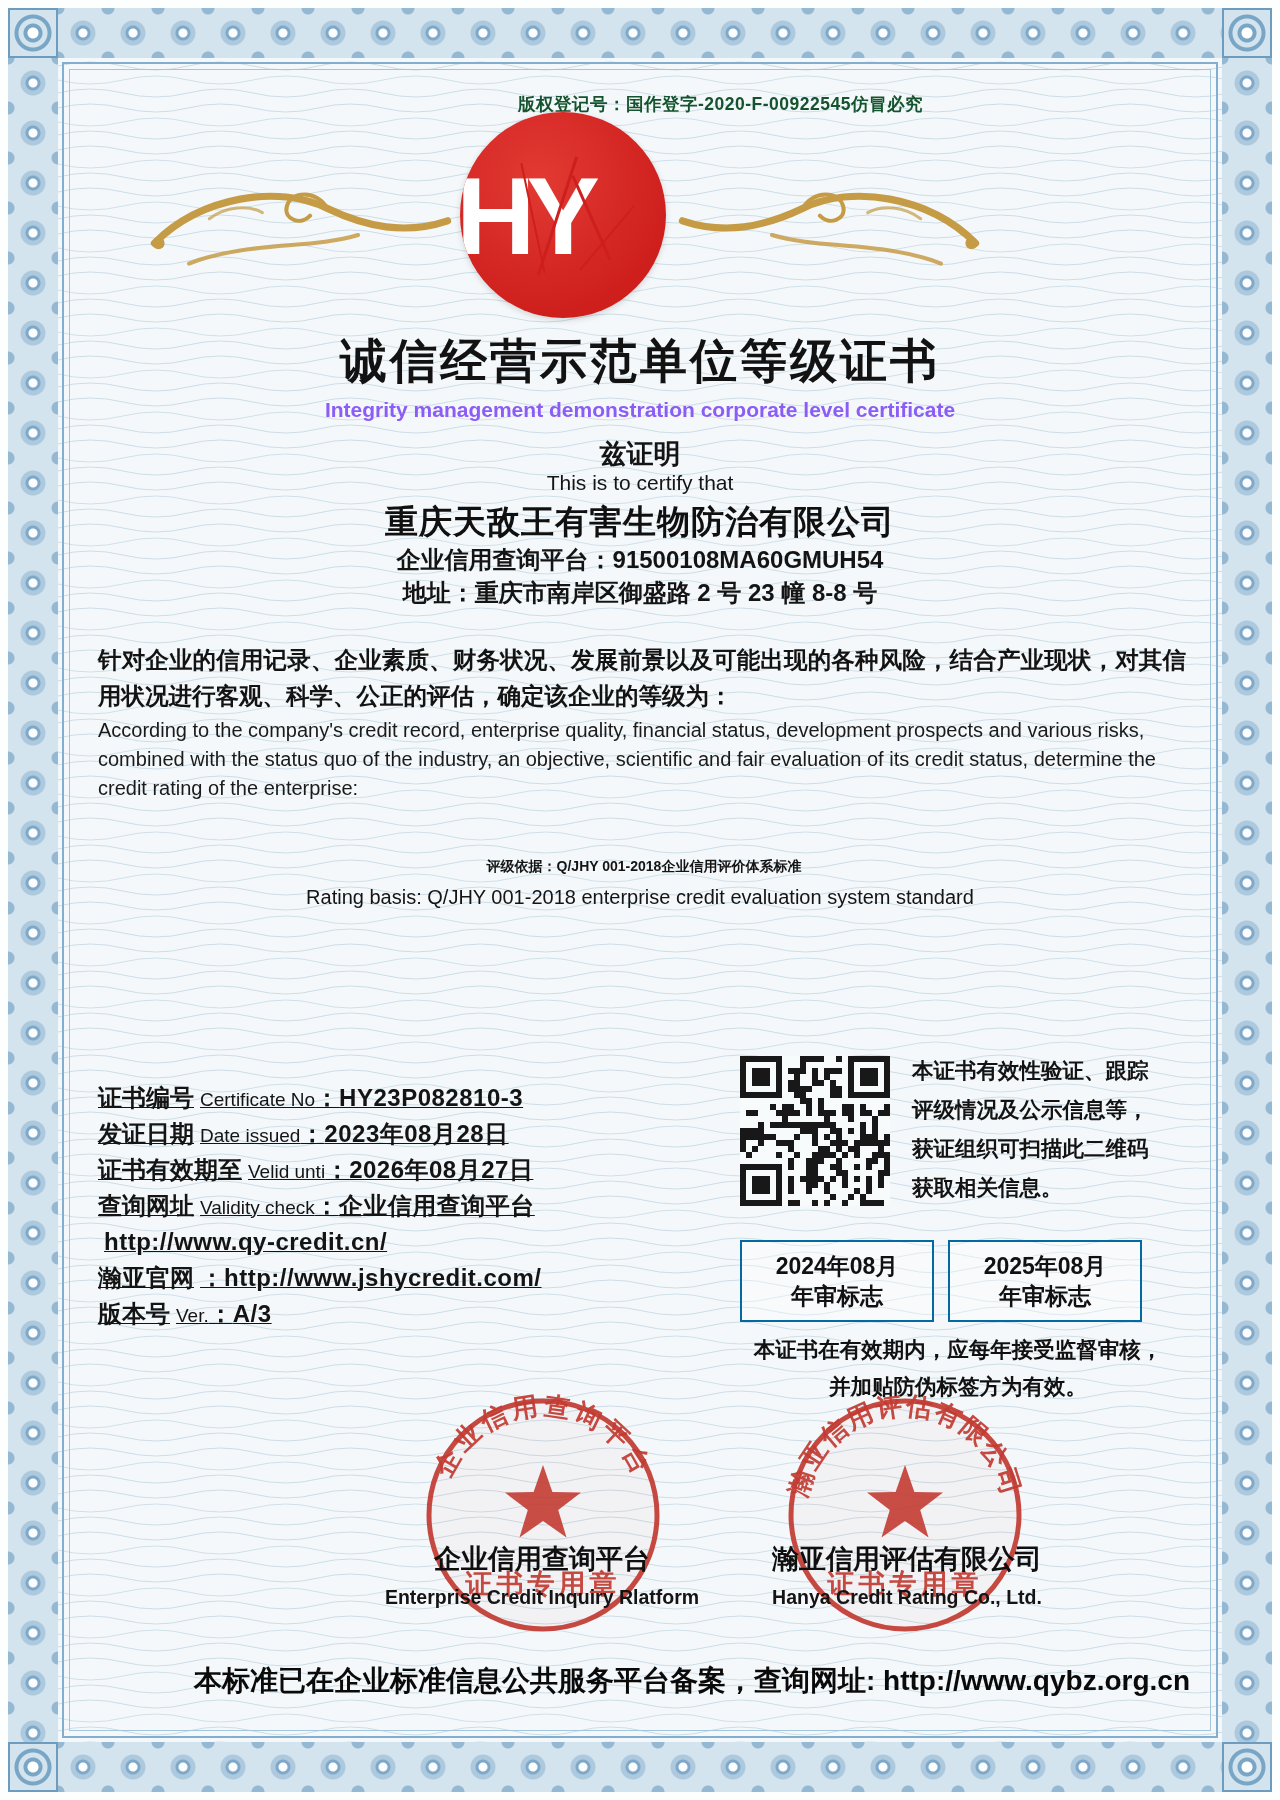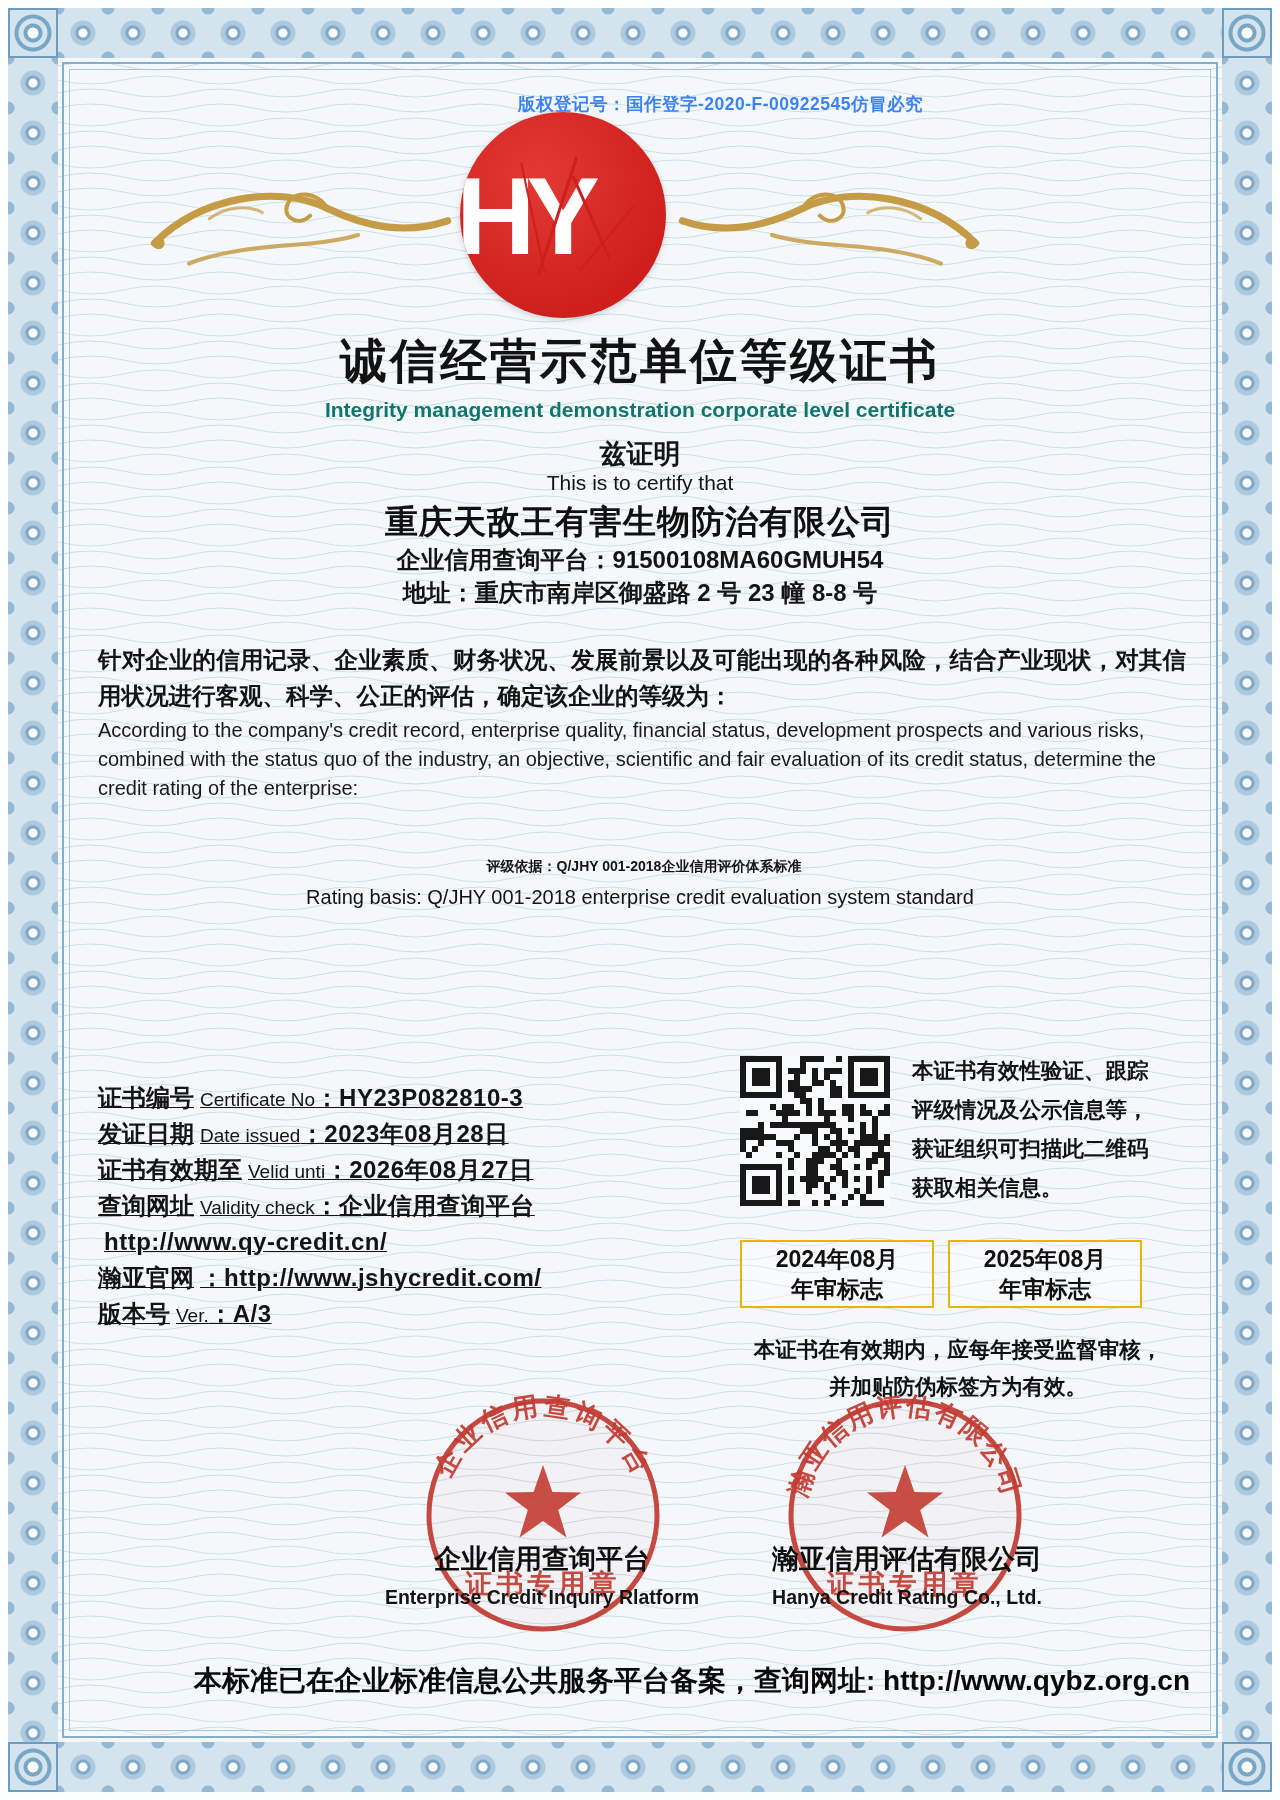--- a/index.html
+++ b/index.html
@@ -26,37 +26,37 @@
   .corner{position:absolute;width:50px;height:50px;border:2px solid #6d9cbe;box-sizing:border-box;
     background:radial-gradient(circle at center, #ffffff 5px, #7aa6c6 6px 9px, #d4e4ef 10px 14px, #7aa6c6 15px 18px, #d4e4ef 19px);}
   .corner.tl{top:8px;left:8px;} .corner.tr{top:8px;right:8px;}
   .corner.bl{bottom:8px;left:8px;} .corner.br{bottom:8px;right:8px;}
   .paper{position:absolute;inset:58px;background:#f4f8fa;}
   .waves{position:absolute;inset:58px;width:1164px;height:1684px;opacity:.75;}
   .frame-outer{position:absolute;inset:62px;border:2px solid #84aecd;pointer-events:none;}
   .frame-inner{position:absolute;inset:69px;border:1px solid #a3c6dc;pointer-events:none;}
 
   
-  .copyright{position:absolute;left:518px;top:92px;font-size:17.5px;font-weight:600;color:#3b82f6;letter-spacing:.5px;}
+  .copyright{position:absolute;left:518px;top:92px;font-size:17.5px;font-weight:600;color:#14532d;letter-spacing:.5px;}
   .logo{position:absolute;left:460px;top:112px;width:206px;height:206px;border-radius:50%;
     background:radial-gradient(circle at 38% 32%, #e23a33, #ce1f1d 72%);
     display:flex;align-items:center;justify-content:flex-start;overflow:hidden;
     box-shadow:0 2px 6px rgba(0,0,0,.15);}
   .logo .monogram{font-size:110px;font-weight:900;color:#ffffff;letter-spacing:-9px;transform:translateX(-4px);}
   .crack{position:absolute;background:#ce1f1d;}
   .crack.c1{width:3px;height:124px;left:96px;top:42px;transform:rotate(18deg);}
   .crack.c2{width:3px;height:92px;left:130px;top:60px;transform:rotate(-24deg);}
   .crack.c3{width:2px;height:112px;left:72px;top:50px;transform:rotate(-12deg);}
   .crack.c4{width:2px;height:84px;left:146px;top:84px;transform:rotate(40deg);}
   .flourish{position:absolute;top:178px;width:306px;height:112px;}
   .flourish-left{left:148px;}
   .flourish-right{left:676px;transform:scaleX(-1);}
 
   .title{position:absolute;left:0;right:0;top:330px;text-align:center;font-size:47px;font-weight:900;letter-spacing:3px;color:#121212;}
-  .subtitle{position:absolute;left:0;right:0;top:398px;text-align:center;font-size:21px;font-weight:600;color:#0f766e;}
+  .subtitle{position:absolute;left:0;right:0;top:398px;text-align:center;font-size:21px;font-weight:600;color:#8b5cf6;}
   .certify-zh{position:absolute;left:0;right:0;top:436px;text-align:center;font-size:27px;font-weight:600;}
   .certify-en{position:absolute;left:0;right:0;top:471px;text-align:center;font-size:21px;font-weight:500;}
 
   .company-name{position:absolute;left:0;right:0;top:500px;text-align:center;font-size:33px;font-weight:800;letter-spacing:1px;color:#101010;}
   .credit-code{position:absolute;left:0;right:0;top:544px;text-align:center;font-size:24px;font-weight:700;}
   .address{position:absolute;left:0;right:0;top:577px;text-align:center;font-size:24px;font-weight:600;}
 
   
   .para-zh{position:absolute;left:98px;width:1088px;top:642px;font-size:23.5px;font-weight:600;line-height:36px;text-align:justify;color:#131313;}
   .para-en{position:absolute;left:98px;width:1092px;top:716px;font-size:20px;font-weight:500;line-height:29px;color:#1a1a1a;}
@@ -75,21 +75,21 @@
   
   .qr{position:absolute;left:740px;top:1056px;width:150px;height:150px;background:#f8fbfc;}
   .qr-grid{display:grid;grid-template-columns:repeat(25,6px);grid-auto-rows:6px;width:150px;height:150px;}
   .qr-grid i{display:block;}
   .qr-grid i.b{background:#181818;}
   .finder{position:absolute;width:42px;height:42px;border:6px solid #181818;box-sizing:border-box;background:#f8fbfc;}
   .finder::after{content:"";position:absolute;inset:6px;background:#181818;}
   .finder.f1{top:0;left:0;} .finder.f2{top:0;right:0;} .finder.f3{bottom:0;left:0;}
   .qr-note{position:absolute;left:912px;top:1052px;width:276px;font-size:21.5px;line-height:39px;font-weight:600;color:#131313;}
   .badges{position:absolute;left:740px;top:1240px;display:flex;gap:14px;}
-  .badge{width:194px;height:68px;border:2px solid #eab308;box-sizing:border-box;background:rgba(255,255,255,.35);
+  .badge{width:194px;height:82px;border:2px solid #0369a1;box-sizing:border-box;background:rgba(255,255,255,.35);
     display:flex;flex-direction:column;align-items:center;justify-content:center;gap:7px;}
   .badge span{font-size:23px;font-weight:600;color:#111;line-height:1;}
   .audit-note{position:absolute;left:716px;top:1332px;width:484px;text-align:center;font-size:21.5px;font-weight:700;line-height:37px;color:#111;}
 
   
   .seal{position:absolute;width:270px;height:270px;}
   .seal.seal-left{left:408px;top:1377px;}
   .seal.seal-right{left:770px;top:1377px;}
   .org{position:absolute;text-align:center;}
   .org-left{left:372px;top:1541px;width:340px;}

